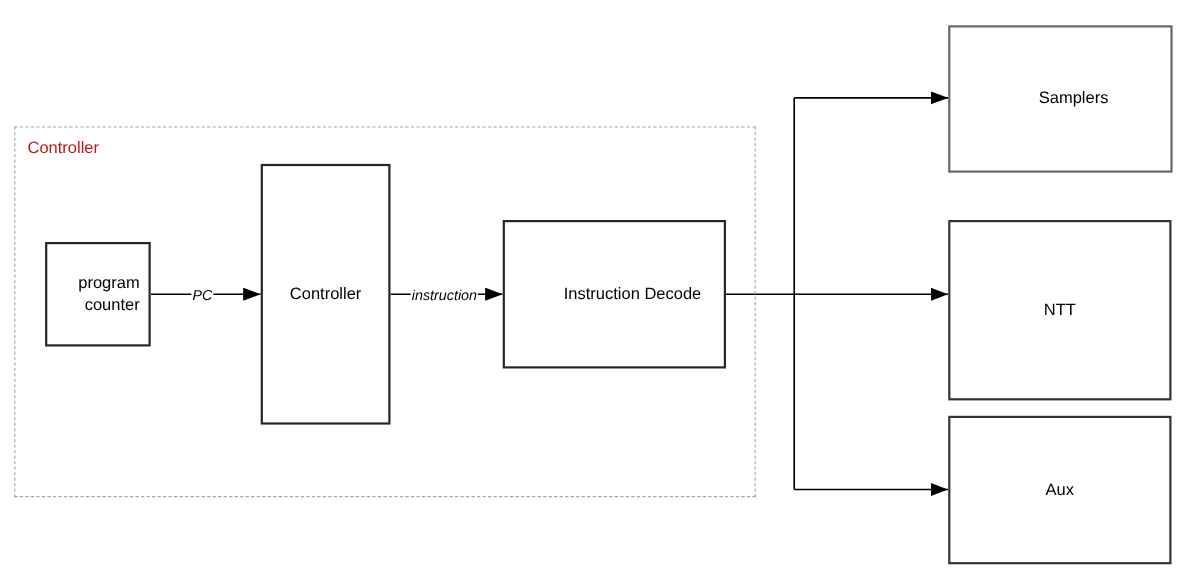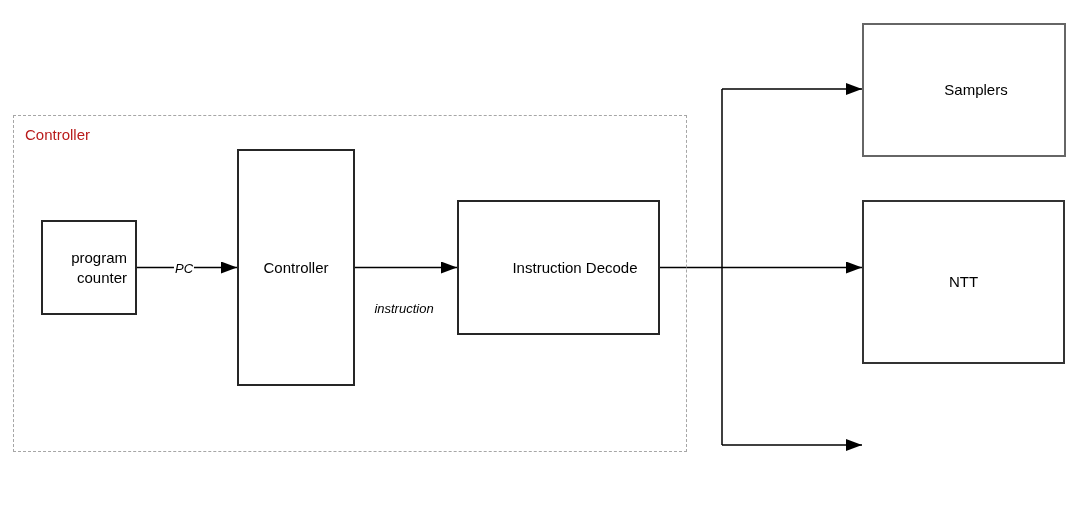--- a/index.html
+++ b/index.html
@@ -65,21 +65,21 @@
     transform: translate(-50%, -50%);
     background: #ffffff;
     padding: 0 1px;
     font-size: 13px;
     color: #000000;
     white-space: nowrap;
     z-index: 2;
     font-style: italic;
   }
   .edge-label-pc          { left: 184px; top: 268px; }
-  .edge-label-instruction { left: 404px; top: 268px; margin-top: 40px; }
+  .edge-label-instruction { left: 404px; top: 268px; }
 </style>
 </head>
 <body>
 
 <div class="canvas">
 
   <svg class="wires" width="1091" height="524" viewBox="0 0 1091 524">
     <defs>
       <marker id="arrowhead" markerUnits="userSpaceOnUse" markerWidth="16" markerHeight="12" refX="16" refY="6" orient="auto">
         <polygon points="0,0 16,6 0,12" fill="#000000"></polygon>
@@ -110,18 +110,21 @@
   </div>
 
   <div class="node node-samplers">
     <span>Samplers</span>
   </div>
 
   <div class="node node-ntt">
     <span>NTT</span>
   </div>
 
+  <div class="node node-aux">
+    <span>Aux</span>
+  </div>
 
   <span class="edge-label edge-label-pc">PC</span>
 
   <span class="edge-label edge-label-instruction">instruction</span>
 
 </div>
 
 </body></html>

